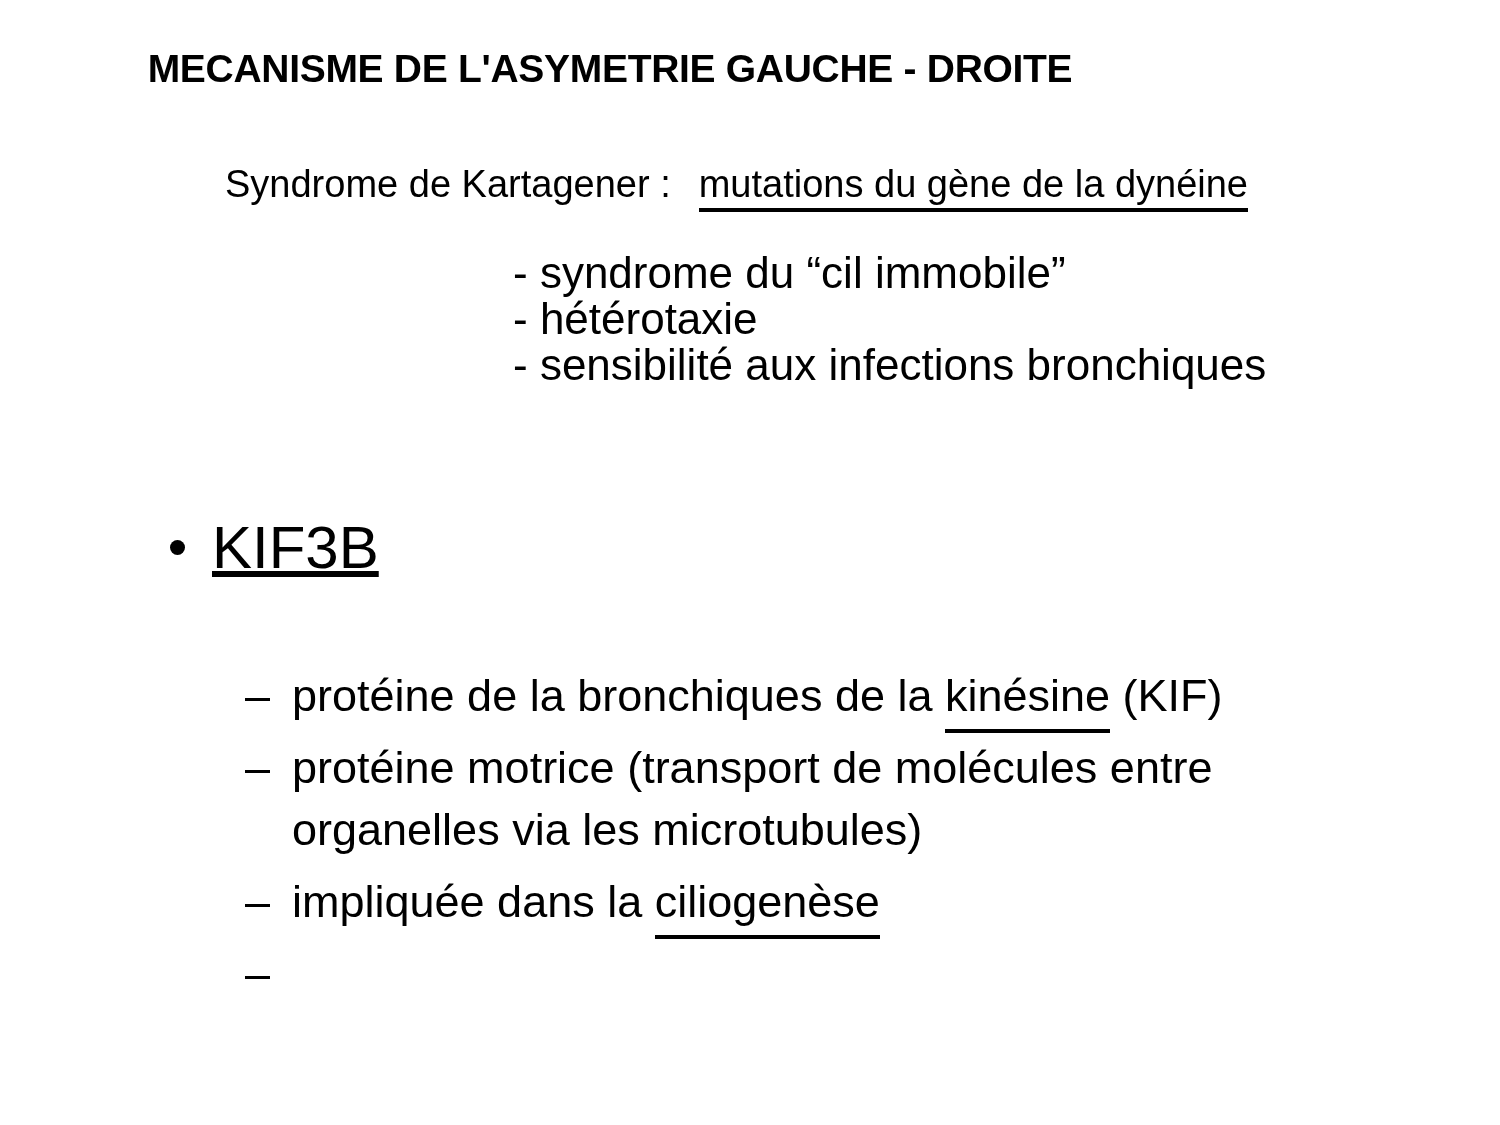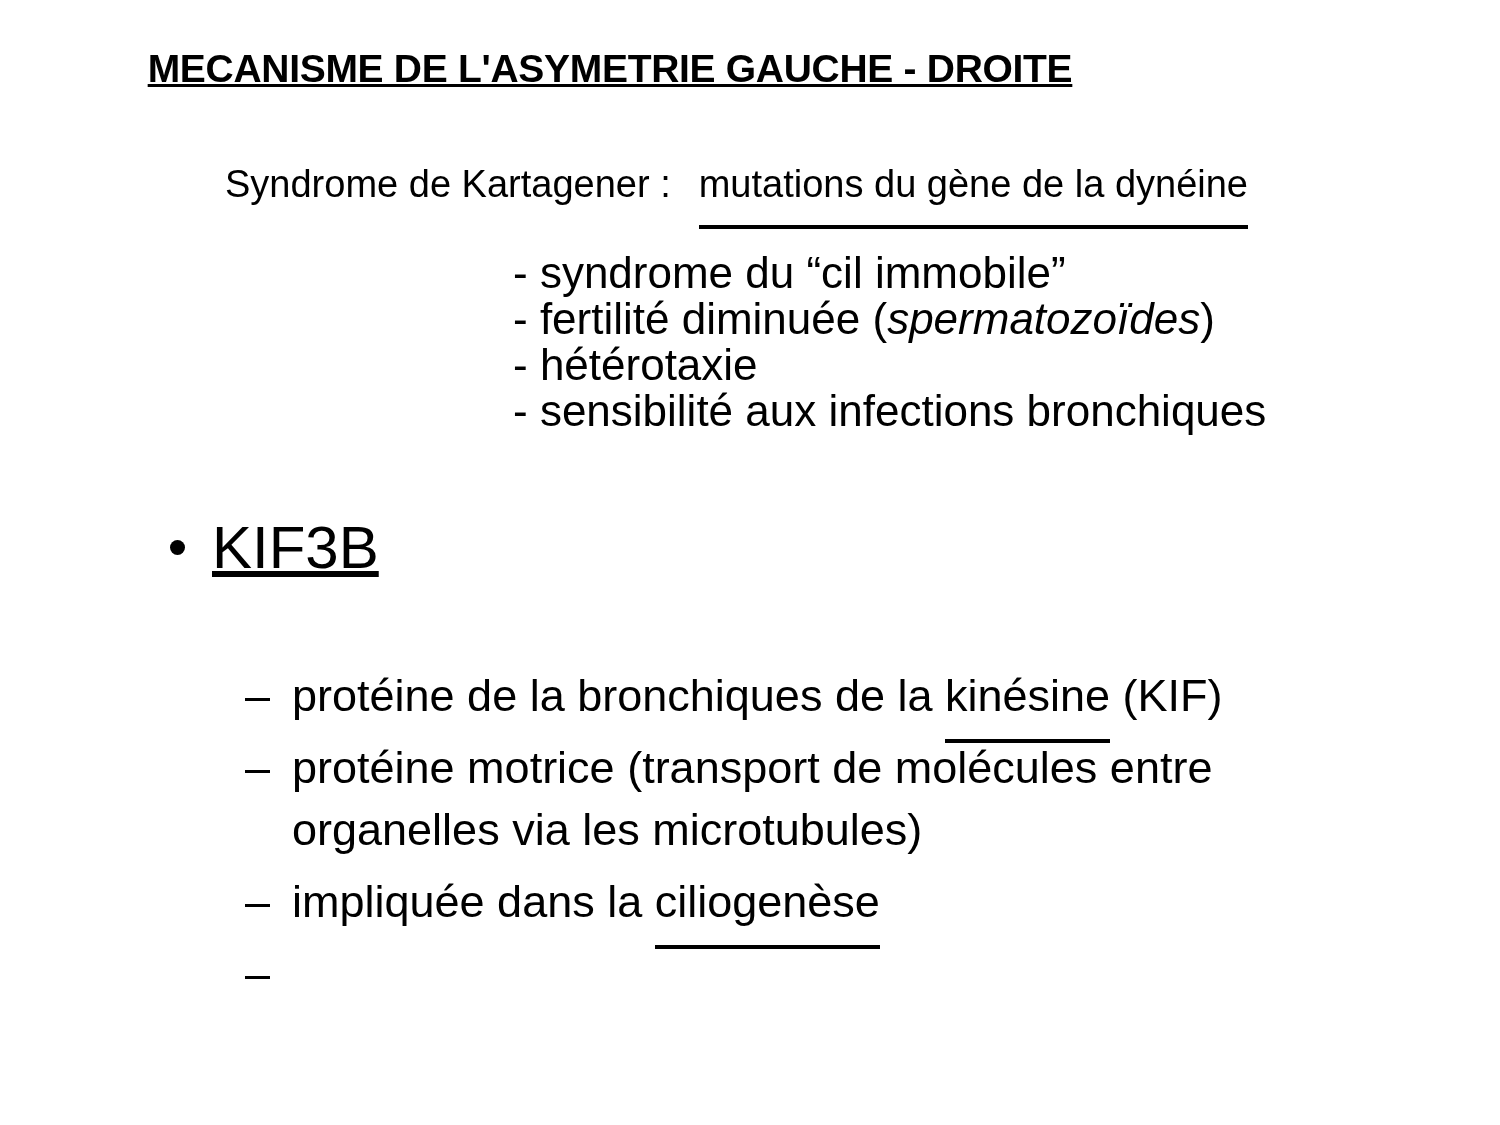--- a/index.html
+++ b/index.html
@@ -16,34 +16,33 @@
     position: absolute;
     top: 48px;
     left: 0;
     width: 1220px;
     text-align: center;
     font-size: 39px;
     font-weight: bold;
     letter-spacing: -0.3px;
     line-height: 1.1;
     white-space: nowrap;
-    text-decoration: underline;
   }
   .subtitle {
     position: absolute;
     top: 163px;
     left: 225px;
     font-size: 38px;
     line-height: 1.15;
     white-space: nowrap;
   }
   .subtitle .underlined {
     margin-left: 28px;
     border-bottom: 4px solid #000000;
-    padding-bottom: 20px;
+    padding-bottom: 3px;
   }
   .symptoms {
     position: absolute;
     left: 513px;
     top: 250px;
     font-size: 44px;
     line-height: 46px;
     white-space: nowrap;
   }
   .symptom-italic { font-style: italic; }
@@ -77,40 +76,37 @@
     padding-left: 47px;
     margin-bottom: 10px;
   }
   .subbullet .dash {
     position: absolute;
     left: 0;
     top: 0;
   }
   .subbullet .underlined {
     border-bottom: 4px solid #000000;
-    padding-bottom: 18px;
+    padding-bottom: 8px;
   }
 </style>
 </head>
 <body>
 
 <div class="slide">
 
   <div class="title">MECANISME DE L'ASYMETRIE GAUCHE - DROITE</div>
 
   <div class="subtitle">
     <span>Syndrome de Kartagener :</span><span class="underlined">mutations du gène de la dynéine</span>
   </div>
 
   <div class="symptoms">
     <div class="symptom-line">
       <span>- syndrome du “cil immobile”</span><span class="symptom-italic"></span><span></span>
-    </div>
-    <div class="symptom-line">
-      <span>- fertilité diminuée (</span><span class="symptom-italic">spermatozoïdes</span><span>)</span>
     </div>
     <div class="symptom-line">
       <span>- hétérotaxie</span><span class="symptom-italic"></span><span></span>
     </div>
     <div class="symptom-line">
       <span>- sensibilité aux infections bronchiques</span><span class="symptom-italic"></span><span></span>
     </div>
   </div>
 
   <div class="kif-dot"></div>

